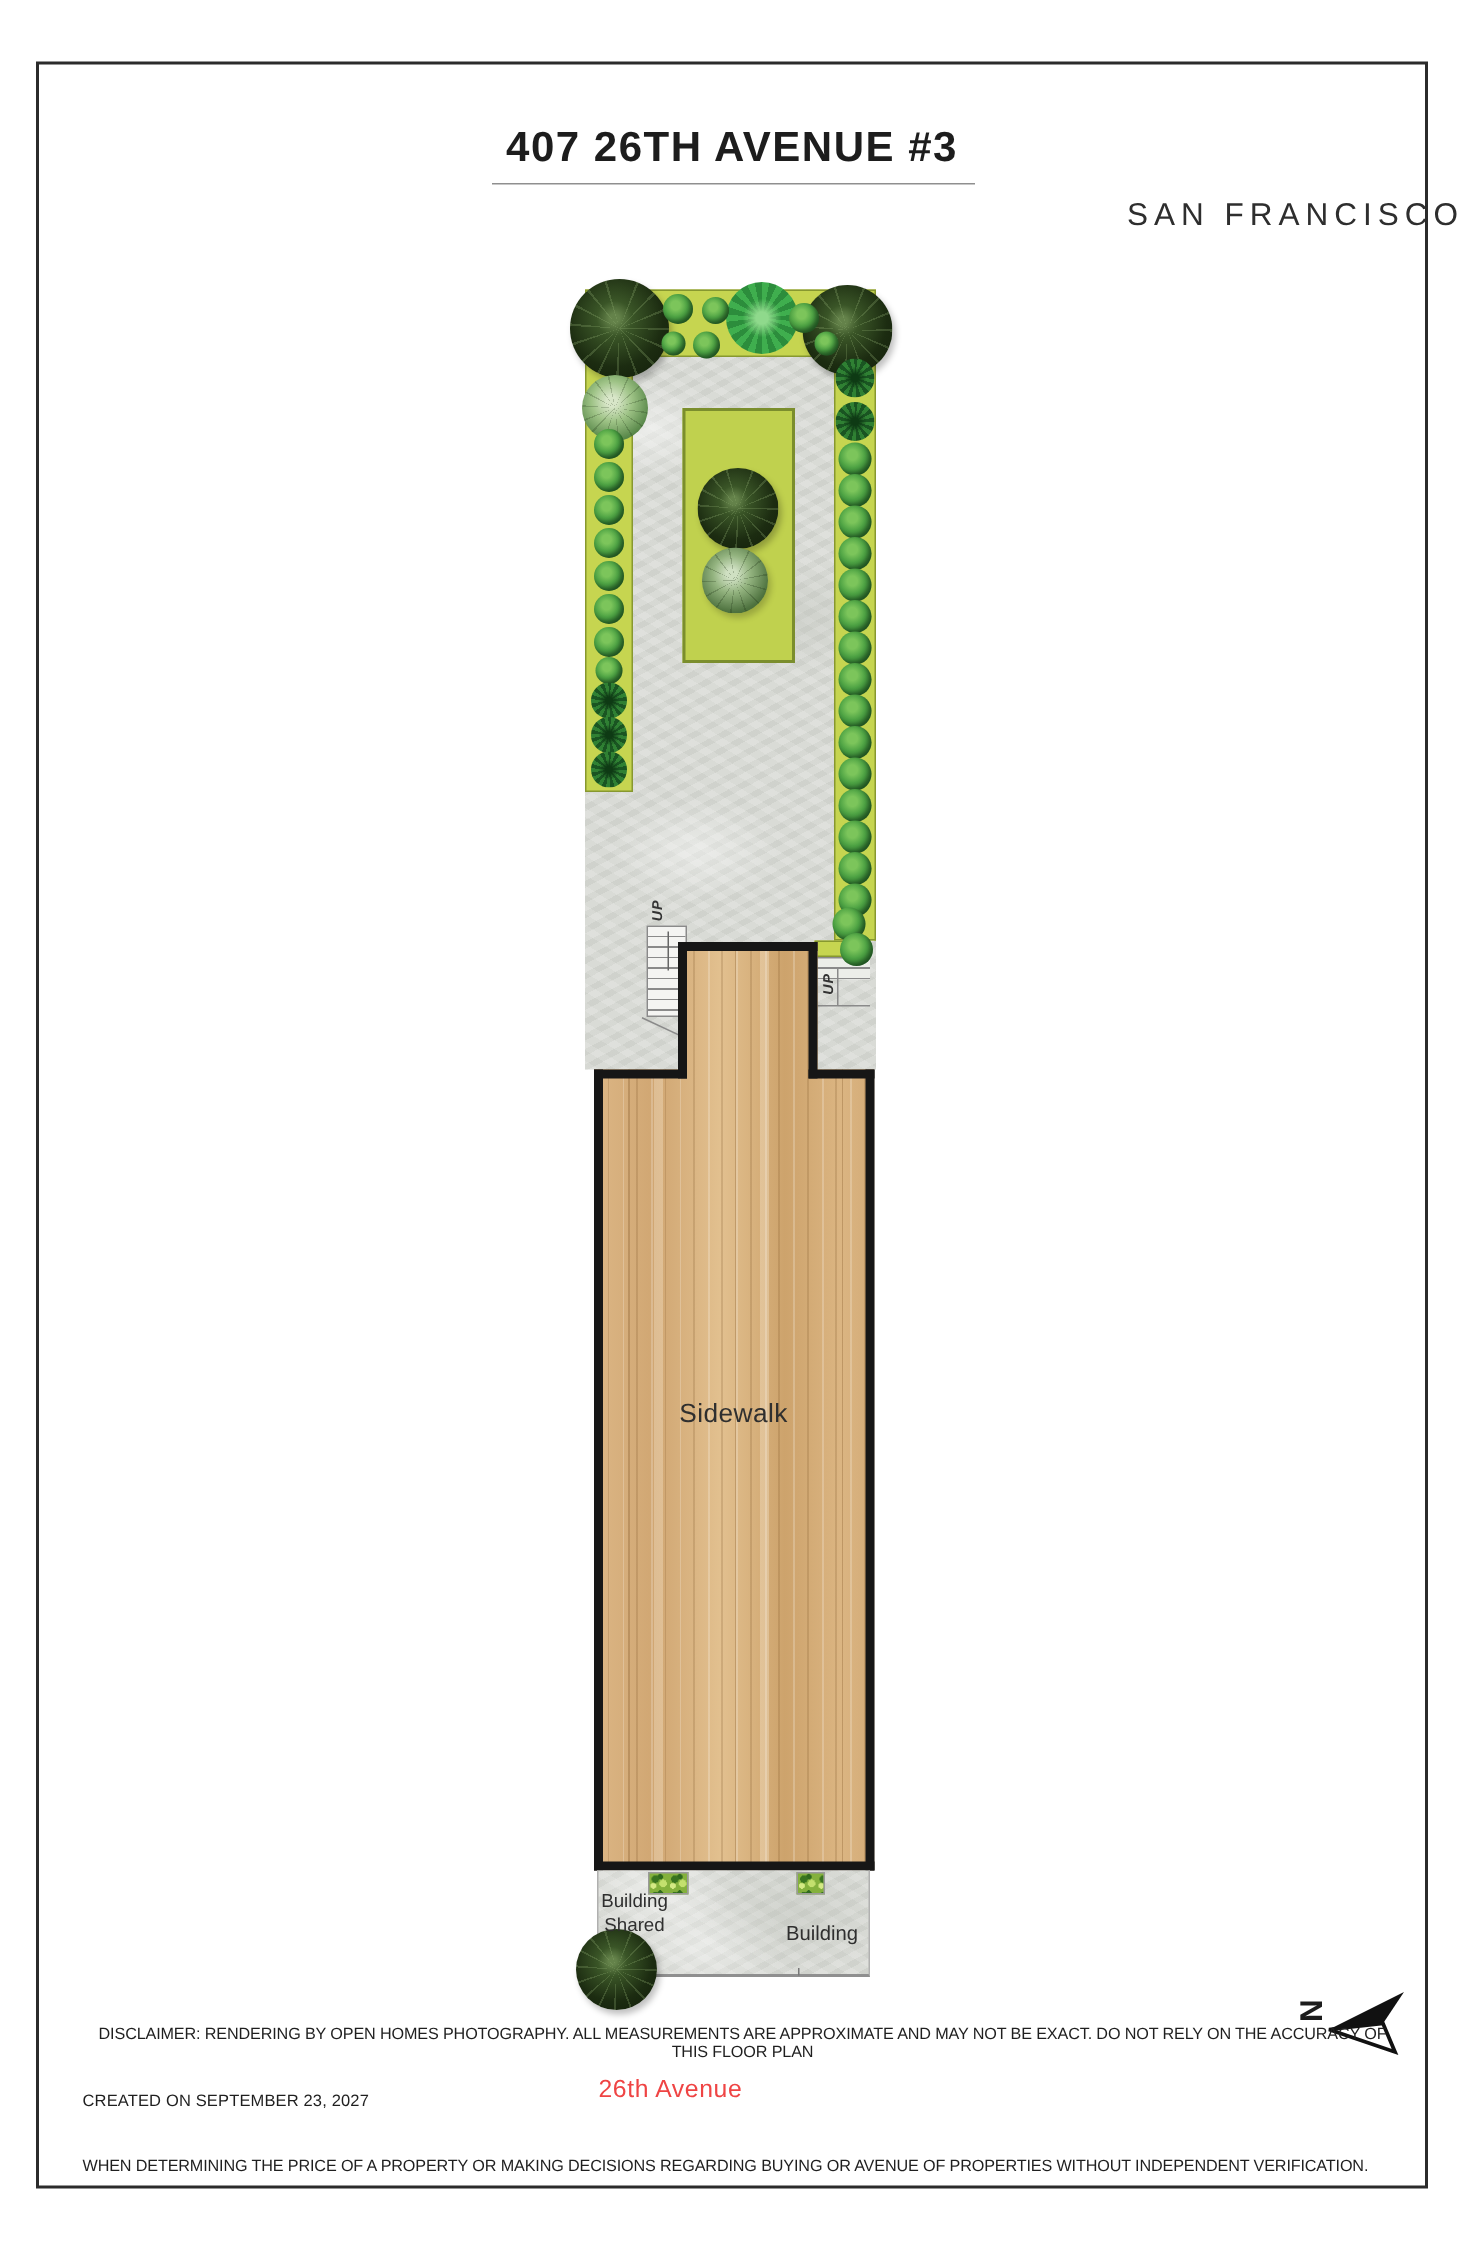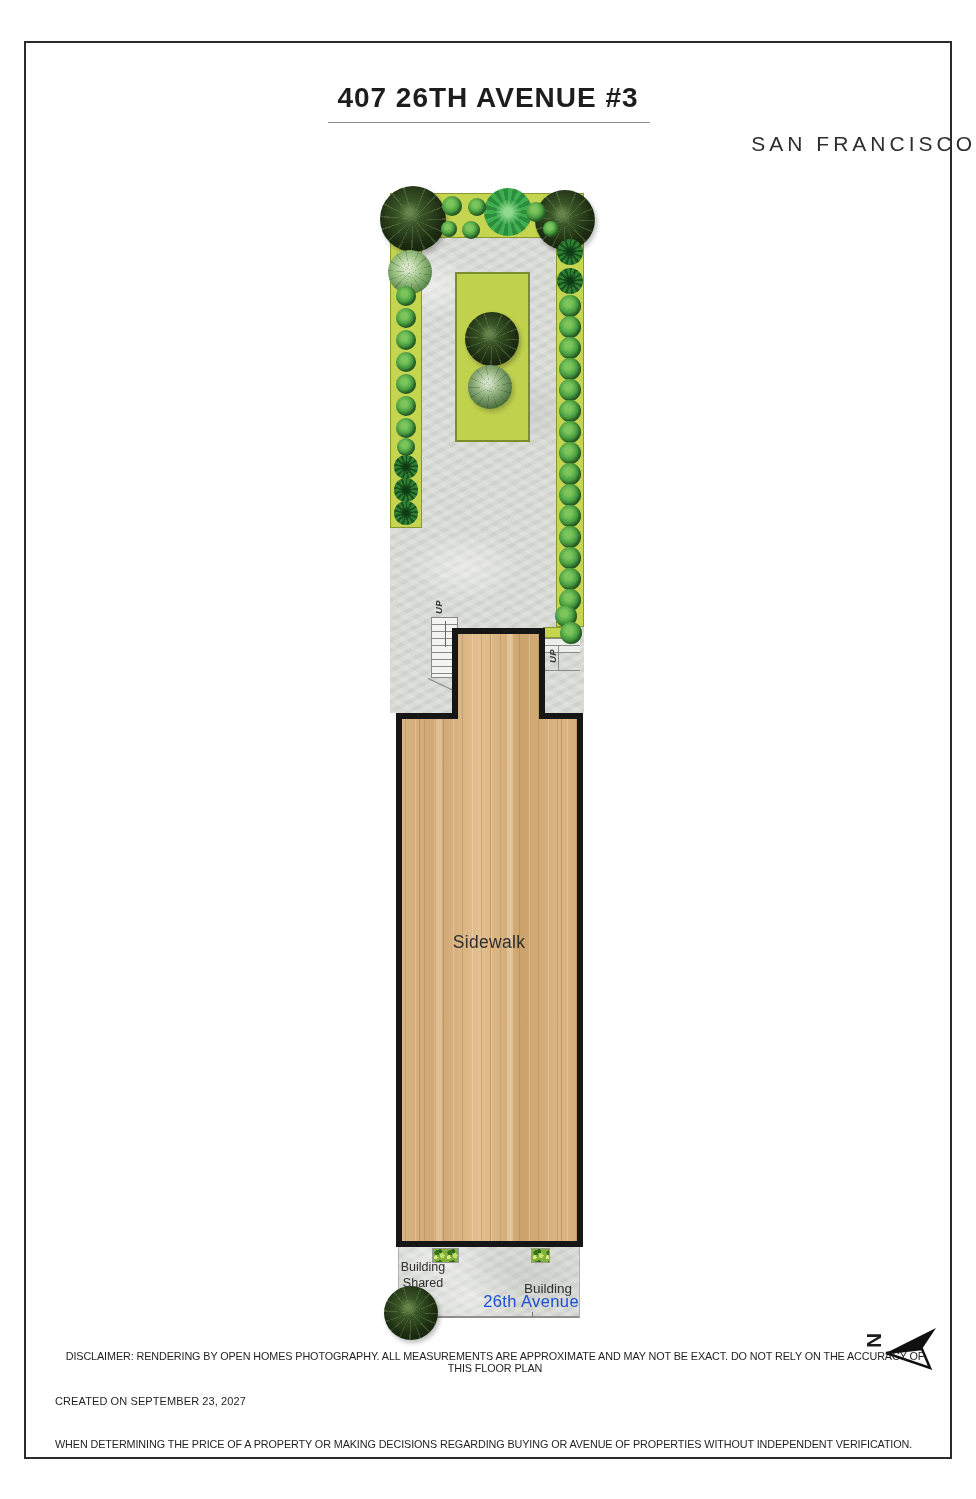--- a/index.html
+++ b/index.html
@@ -75,21 +75,21 @@
   .planter-2{left:531px;top:1248px;width:19px;height:15px;}
   .tick{width:1px;height:5px;background:#777;}
   .tick-1{left:434px;top:1312px;}
   .tick-2{left:532px;top:1312px;}
 
   
   .backyard-label{left:415px;top:509px;width:145px;text-align:center;font-size:17.5px;line-height:26px;color:#2f2f2f;letter-spacing:.3px;}
   .residence-label{left:400px;top:932px;width:178px;text-align:center;font-size:17.5px;color:#2f2f2f;letter-spacing:.3px;}
   .entry-label{left:394px;top:1259px;width:58px;text-align:center;font-size:12.5px;line-height:16px;color:#2f2f2f;}
   .sidewalk-label{left:513px;top:1281px;width:70px;text-align:center;font-size:13.5px;color:#2f2f2f;}
-  .street-label{left:399px;top:1292px;width:180px;text-align:right;font-size:16.5px;color:#1d4ed8;letter-spacing:.4px;}
+  .street-label{left:399px;top:1384px;width:180px;text-align:left;font-size:16.5px;color:#ef4444;letter-spacing:.4px;}
 
   
   .plant{position:absolute;border-radius:50%;}
   .p-shrub{background:radial-gradient(circle at 42% 38%, #7cc55b 0 18%, #4ea344 45%, #2f7c31 75%, #266427 100%);box-shadow:inset -2px -2px 3px rgba(0,0,0,.35);}
   .p-palm{background:
       radial-gradient(circle, #0e3a14 0 14%, rgba(0,0,0,0) 42%),
       repeating-conic-gradient(from 8deg, #2f8033 0 14deg, #1a5522 14deg 28deg);}
   .p-dark-tree{background:
       repeating-conic-gradient(rgba(0,0,0,0) 0 20deg, rgba(142,172,112,.28) 20deg 23deg),
       radial-gradient(circle at 45% 40%, #64824a 0 6%, #3a5527 22%, #1c2c11 60%, #111c09 100%);

